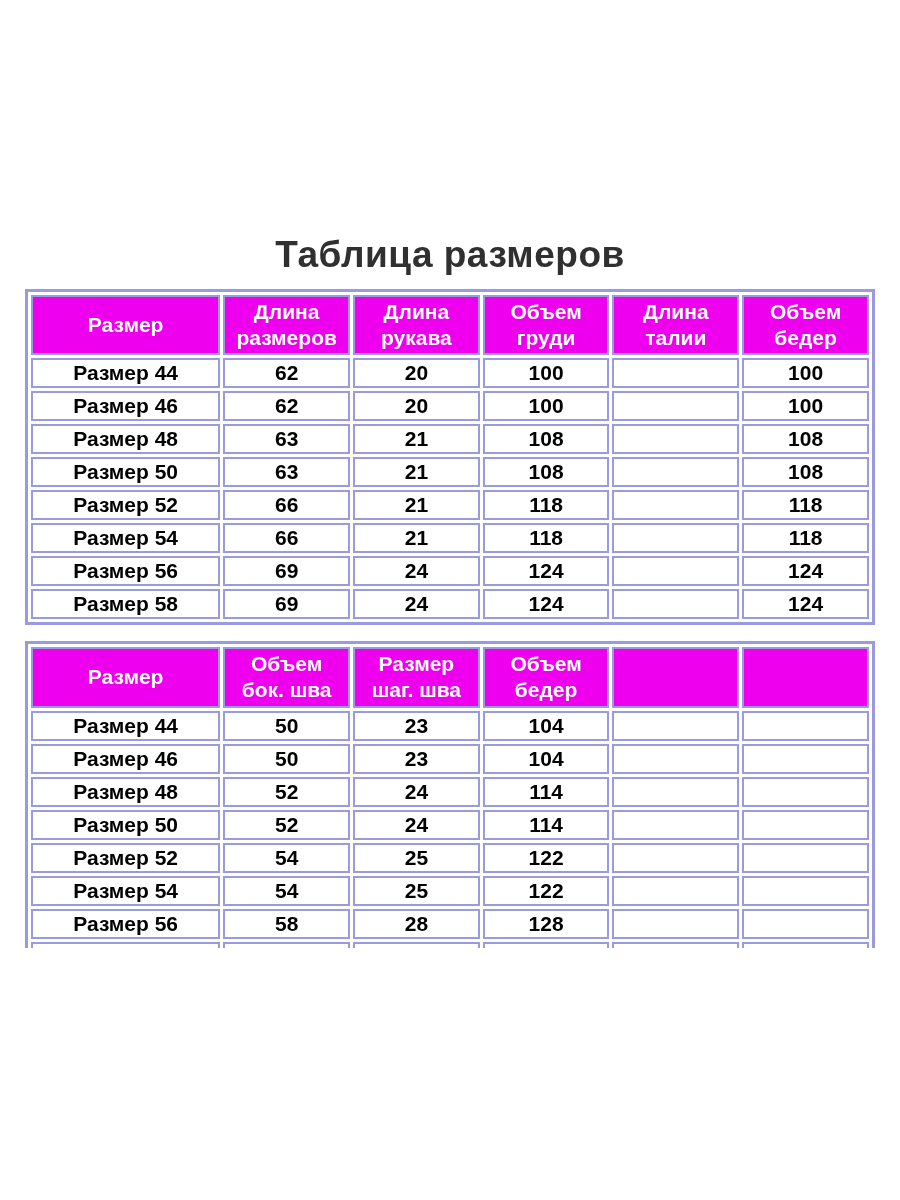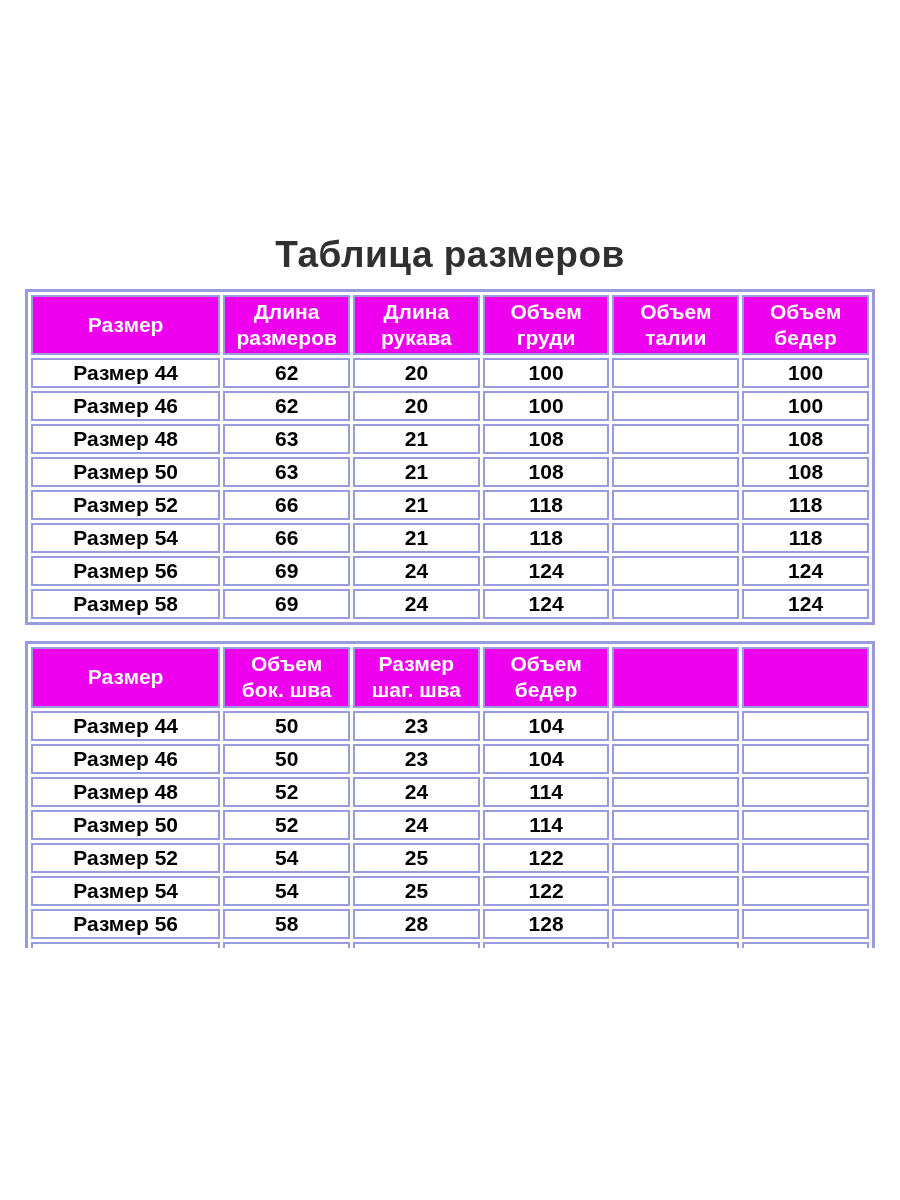--- a/index.html
+++ b/index.html
@@ -80,21 +80,21 @@
 <div class="page">
   <h1 class="title">Таблица размеров</h1>
 
   <table class="size-table">
       <thead>
         <tr>
           <th>Размер</th>
           <th>Длина размеров</th>
           <th>Длина рукава</th>
           <th>Объем груди</th>
-          <th>Объем талии</th>
+          <th>Длина талии</th>
           <th>Объем бедер</th>
         </tr>
       </thead>
       <tbody>
         <tr>
           <td>Размер 44</td>
           <td>62</td>
           <td>20</td>
           <td>100</td>
           <td></td>

